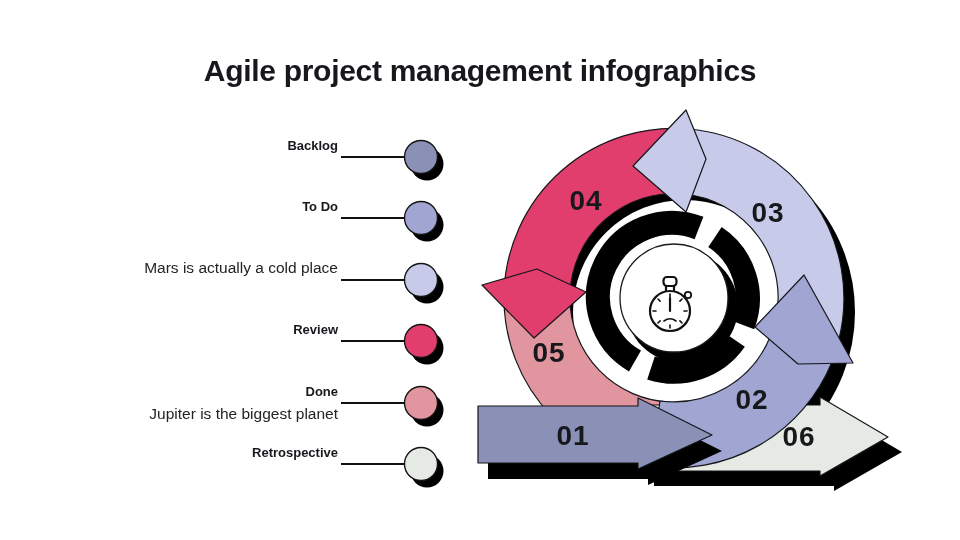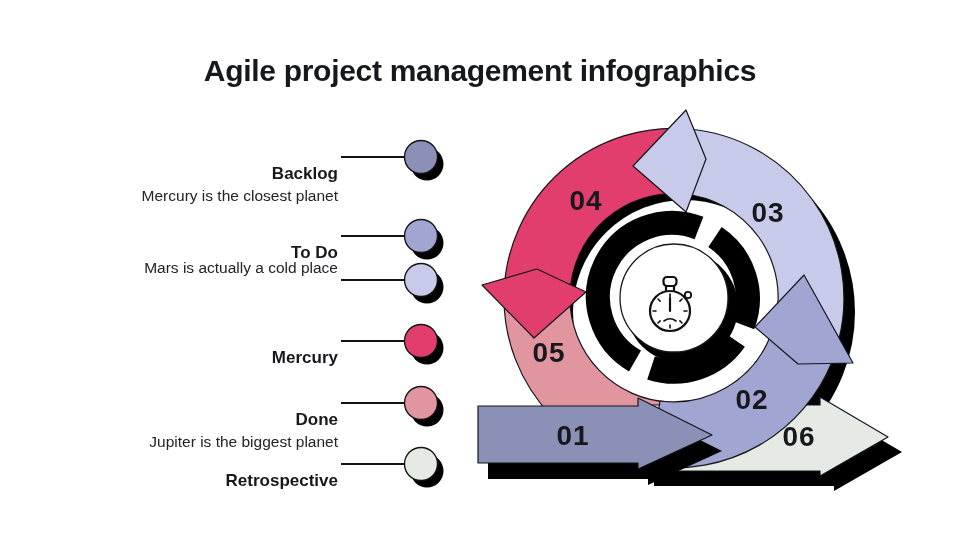--- a/index.html
+++ b/index.html
@@ -9,47 +9,46 @@
     font-family:"Liberation Sans","DejaVu Sans",sans-serif;
     color:#17181c;
   }
   .main-title{
     position:absolute;top:54px;left:0;width:960px;
     text-align:center;font-size:30px;font-weight:800;letter-spacing:-0.3px;
     color:#17181c;
   }
   .legend-item{position:absolute;left:80px;width:372px;height:62px;}
   .legend-text{position:absolute;right:114px;top:0;text-align:right;white-space:nowrap;}
-  .legend-label{font-size:17px;font-weight:700;line-height:23px;color:#17181c;margin-top:28px;}
+  .legend-label{font-size:13px;font-weight:700;line-height:23px;color:#17181c;}
   .legend-desc{font-size:15.5px;font-weight:400;line-height:21px;color:#222326;}
   .connector{position:absolute;right:47px;top:22px;width:64px;height:1.6px;background:#111;}
   .dot-svg{position:absolute;right:3px;top:3px;width:48px;height:48px;}
   .diagram-svg{position:absolute;left:460px;top:100px;width:450px;height:400px;}
   svg text.step-num{
     font-family:"Liberation Sans","DejaVu Sans",sans-serif;
     font-weight:700;font-size:28px;fill:#17181c;letter-spacing:1px;
   }
 </style>
 </head>
 <body>
 
 <div class="main-title">Agile project management infographics</div>
 
 <div class="legend-item" style="top:134px">
   <div class="legend-text">
     <div class="legend-label">Backlog</div>
-    <div class="legend-desc">Mercury is the closest planet</div>
   </div>
   <div class="connector"></div>
   <svg class="dot-svg" viewBox="0 0 48 48">
     <circle cx="26" cy="27" r="16.5" fill="#000"></circle>
     <circle cx="20" cy="20" r="16.5" stroke="#141414" stroke-width="1.4" fill="#8B90B7"></circle>
   </svg>
 </div>
-<div class="legend-item" style="top:213px">
+<div class="legend-item" style="top:195px">
   <div class="legend-text">
     <div class="legend-label">To Do</div>
   </div>
   <div class="connector"></div>
   <svg class="dot-svg" viewBox="0 0 48 48">
     <circle cx="26" cy="27" r="16.5" fill="#000"></circle>
     <circle cx="20" cy="20" r="16.5" stroke="#141414" stroke-width="1.4" fill="#A0A5D2"></circle>
   </svg>
 </div>
 <div class="legend-item" style="top:257px">
@@ -57,21 +56,21 @@
     <div class="legend-desc">Mars is actually a cold place</div>
   </div>
   <div class="connector"></div>
   <svg class="dot-svg" viewBox="0 0 48 48">
     <circle cx="26" cy="27" r="16.5" fill="#000"></circle>
     <circle cx="20" cy="20" r="16.5" stroke="#141414" stroke-width="1.4" fill="#C7CBE9"></circle>
   </svg>
 </div>
 <div class="legend-item" style="top:318px">
   <div class="legend-text">
-    <div class="legend-label">Mercury</div>
+    <div class="legend-label">Review</div>
   </div>
   <div class="connector"></div>
   <svg class="dot-svg" viewBox="0 0 48 48">
     <circle cx="26" cy="27" r="16.5" fill="#000"></circle>
     <circle cx="20" cy="20" r="16.5" stroke="#141414" stroke-width="1.4" fill="#E23E6D"></circle>
   </svg>
 </div>
 <div class="legend-item" style="top:380px">
   <div class="legend-text">
     <div class="legend-label">Done</div>

